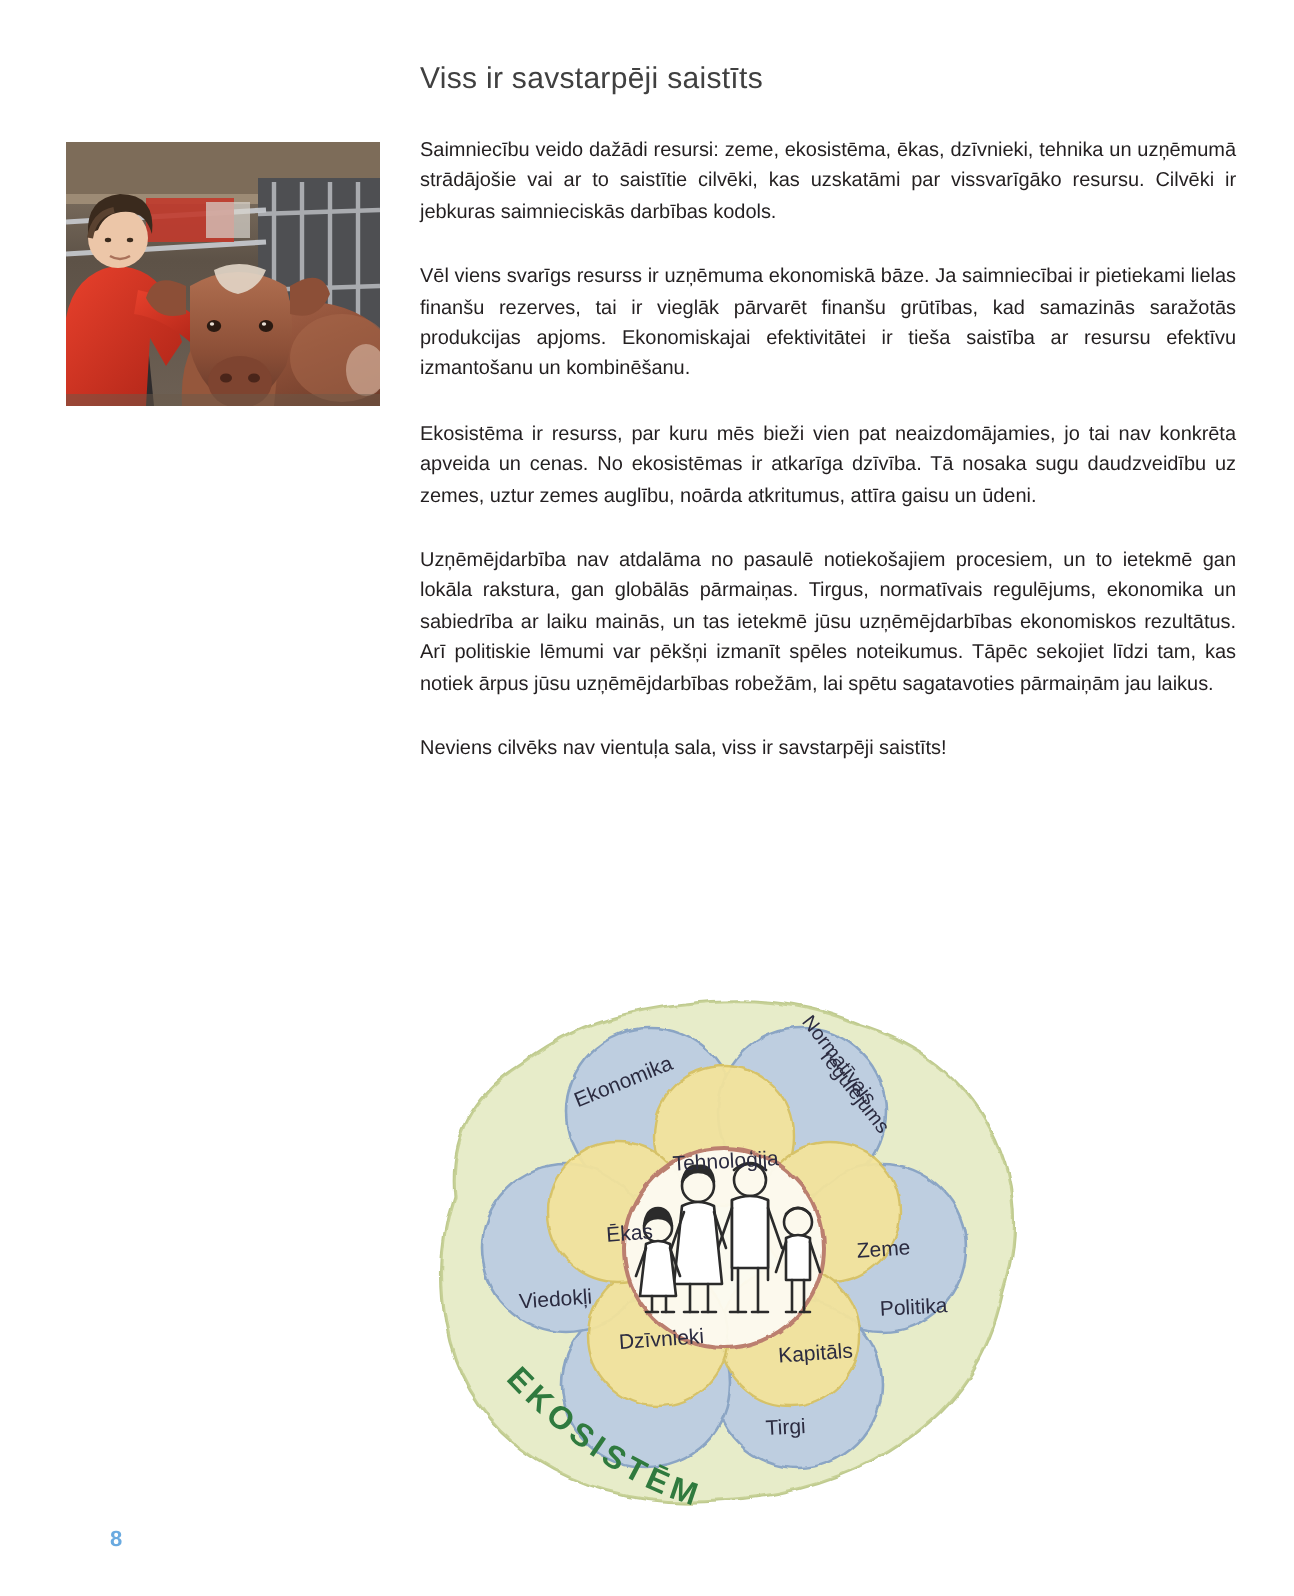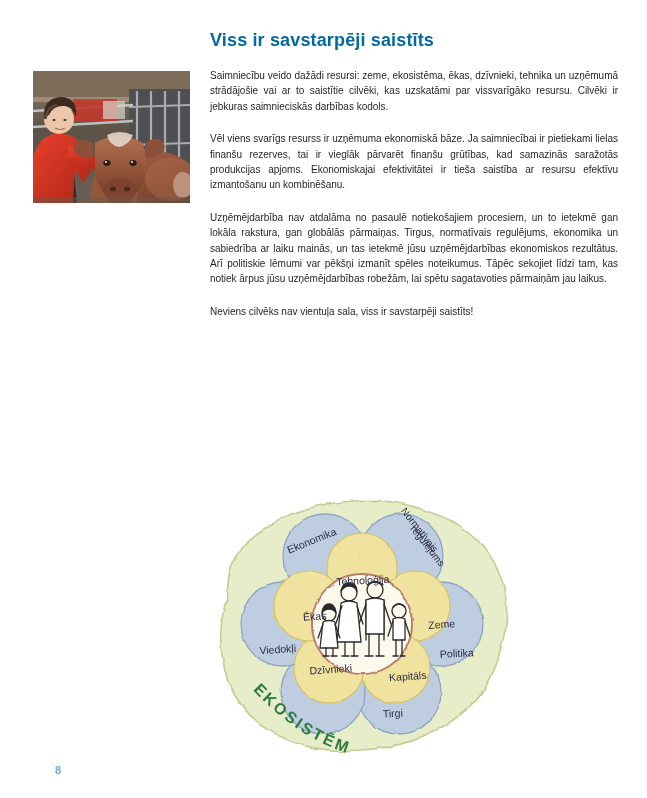--- a/index.html
+++ b/index.html
@@ -37,24 +37,24 @@
 
   
   .col {
     position: absolute;
     left: 210px;
     top: 32px;
     width: 408px;
   }
   h1.heading {
     margin: 0 0 20px 0;
-    font-size: 18px;
+    font-size: 15px;
     line-height: 16px;
-    font-weight: bold;
-    color: #0369a1;
+    font-weight: normal;
+    color: #404040;
     letter-spacing: 0.15px;
   }
   p.para {
     margin: 0 0 17px 0;
     font-size: 10px;
     line-height: 15.4px;
     text-align: justify;
     color: #231f20;
     letter-spacing: -0.02px;
   }
@@ -178,20 +178,21 @@
       </g>
 
       <rect x="0" y="126" width="157" height="6" fill="#6a5a4a" opacity="0.5"></rect>
     </svg>
   </div>
 
   <div class="col">
     <h1 class="heading">Viss ir savstarpēji saistīts</h1>
     <p class="para">Saimniecību veido dažādi resursi: zeme, ekosistēma, ēkas, dzīvnieki, tehnika un uzņēmumā strādājošie vai ar to saistītie cilvēki, kas uzskatāmi par vissvarīgāko resursu. Cilvēki ir jebkuras saimnieciskās darbības kodols.</p>
     <p class="para">Vēl viens svarīgs resurss ir uzņēmuma ekonomiskā bāze. Ja saimniecībai ir pietiekami lielas finanšu rezerves, tai ir vieglāk pārvarēt finanšu grūtības, kad samazinās saražotās produkcijas apjoms. Ekonomiskajai efektivitātei ir tieša saistība ar resursu efektīvu izmantošanu un kombinēšanu.</p>
+    <p class="para">Ekosistēma ir resurss, par kuru mēs bieži vien pat neaizdomājamies, jo tai nav konkrēta apveida un cenas. No ekosistēmas ir atkarīga dzīvība. Tā nosaka sugu daudzveidību uz zemes, uztur zemes auglību, noārda atkritumus, attīra gaisu un ūdeni.</p>
     <p class="para">Uzņēmējdarbība nav atdalāma no pasaulē notiekošajiem procesiem, un to ietekmē gan lokāla rakstura, gan globālās pārmaiņas. Tirgus, normatīvais regulējums, ekonomika un sabiedrība ar laiku mainās, un tas ietekmē jūsu uzņēmējdarbības ekonomiskos rezultātus. Arī politiskie lēmumi var pēkšņi izmanīt spēles noteikumus. Tāpēc sekojiet līdzi tam, kas notiek ārpus jūsu uzņēmējdarbības robežām, lai spētu sagatavoties pārmaiņām jau laikus.</p>
     <p class="para last">Neviens cilvēks nav vientuļa sala, viss ir savstarpēji saistīts!</p>
   </div>
 
   <div class="diagram">
     <svg viewBox="0 0 320 288" aria-hidden="true">
       <defs>
         <filter id="rough" x="-20%" y="-20%" width="140%" height="140%">
           <feTurbulence type="fractalNoise" baseFrequency="0.055" numOctaves="3" seed="7" result="n"></feTurbulence>
           <feDisplacementMap in="SourceGraphic" in2="n" scale="4" xChannelSelector="R" yChannelSelector="G"></feDisplacementMap>

